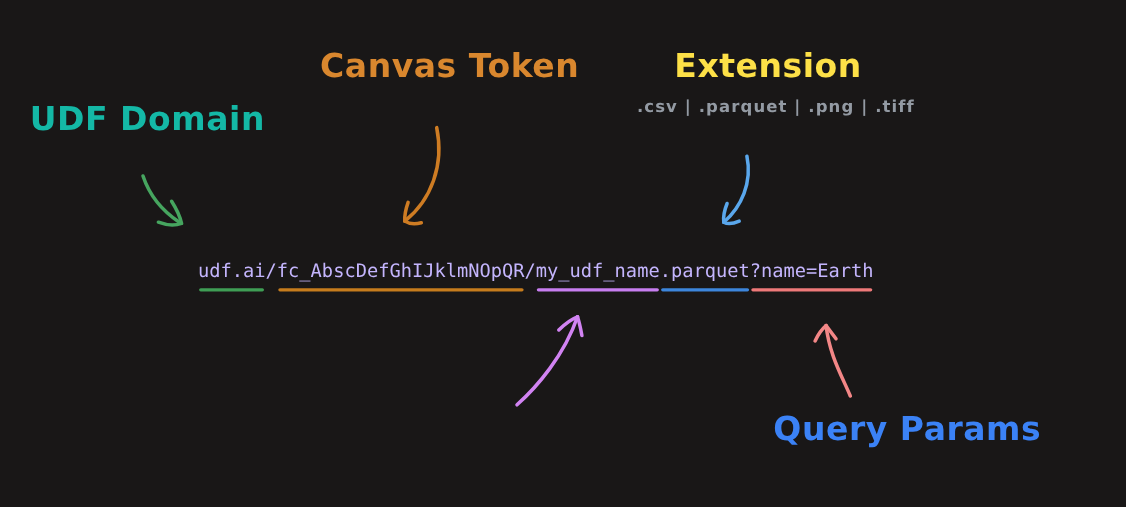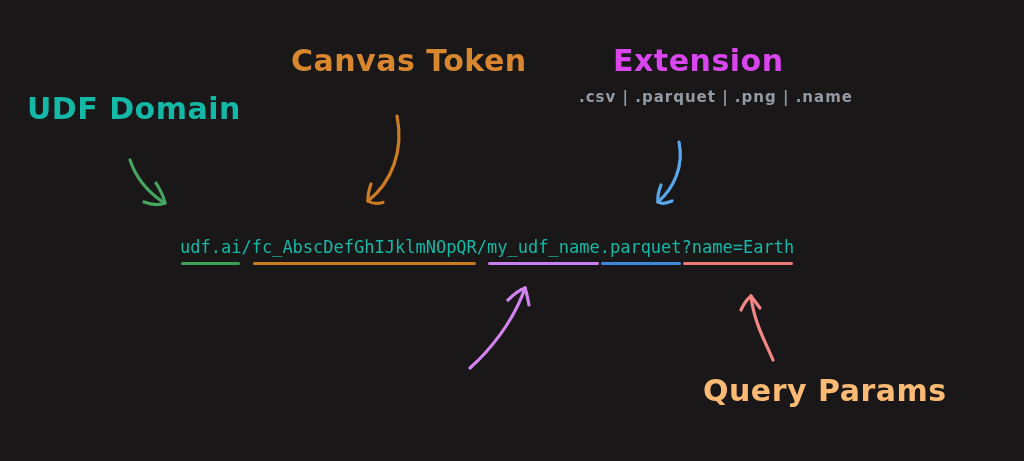--- a/index.html
+++ b/index.html
@@ -68,28 +68,28 @@
 </style>
 </head>
 <body>
 
 <div class="stage">
 
   <div class="label label-udf-domain" style="color: #14b8a6;">UDF Domain</div>
 
   <div class="label label-canvas-token" style="color: rgb(217, 135, 46);">Canvas Token</div>
 
-  <div class="label label-extension" style="color: #d946ef;">Extension</div>
+  <div class="label label-extension" style="color: #fde047;">Extension</div>
 
-  <div class="label label-extension-options" style="color: rgb(147, 154, 163);">.csv | .parquet | .png | .name</div>
+  <div class="label label-extension-options" style="color: rgb(147, 154, 163);">.csv | .parquet | .png | .tiff</div>
 
 
-  <div class="label label-query-params" style="color: #fdba74;">Query Params</div>
+  <div class="label label-query-params" style="color: #3b82f6;">Query Params</div>
 
-  <div class="url-line" style="color: #14b8a6;">
+  <div class="url-line" style="color: #c4b5fd;">
     <span class="seg">
       <span>udf.ai</span>
       <span class="seg-underline" style="background: rgb(63, 158, 85);"></span>
     </span><span class="seg">
       <span>/</span>
     </span><span class="seg">
       <span>fc_AbscDefGhIJklmNOpQR</span>
       <span class="seg-underline" style="background: rgb(198, 124, 29);"></span>
     </span><span class="seg">
       <span>/</span>

